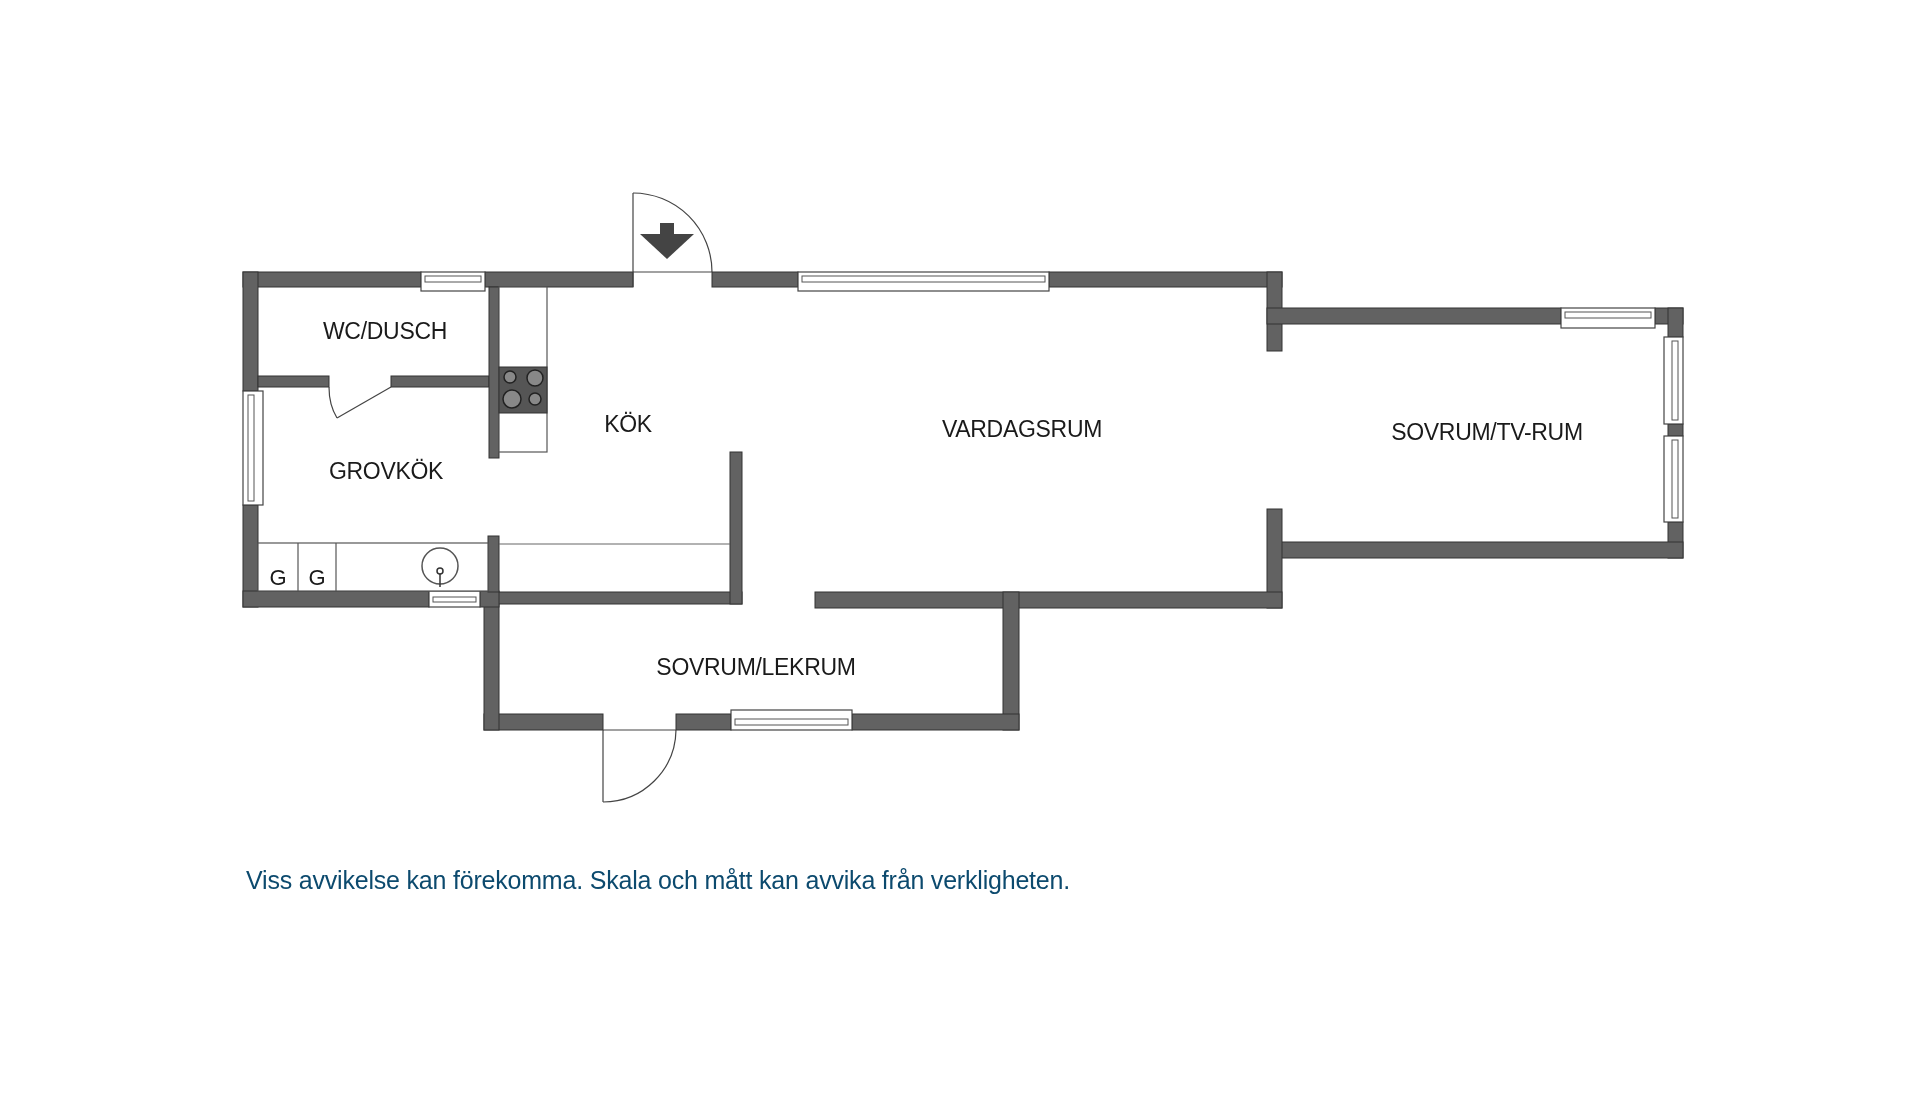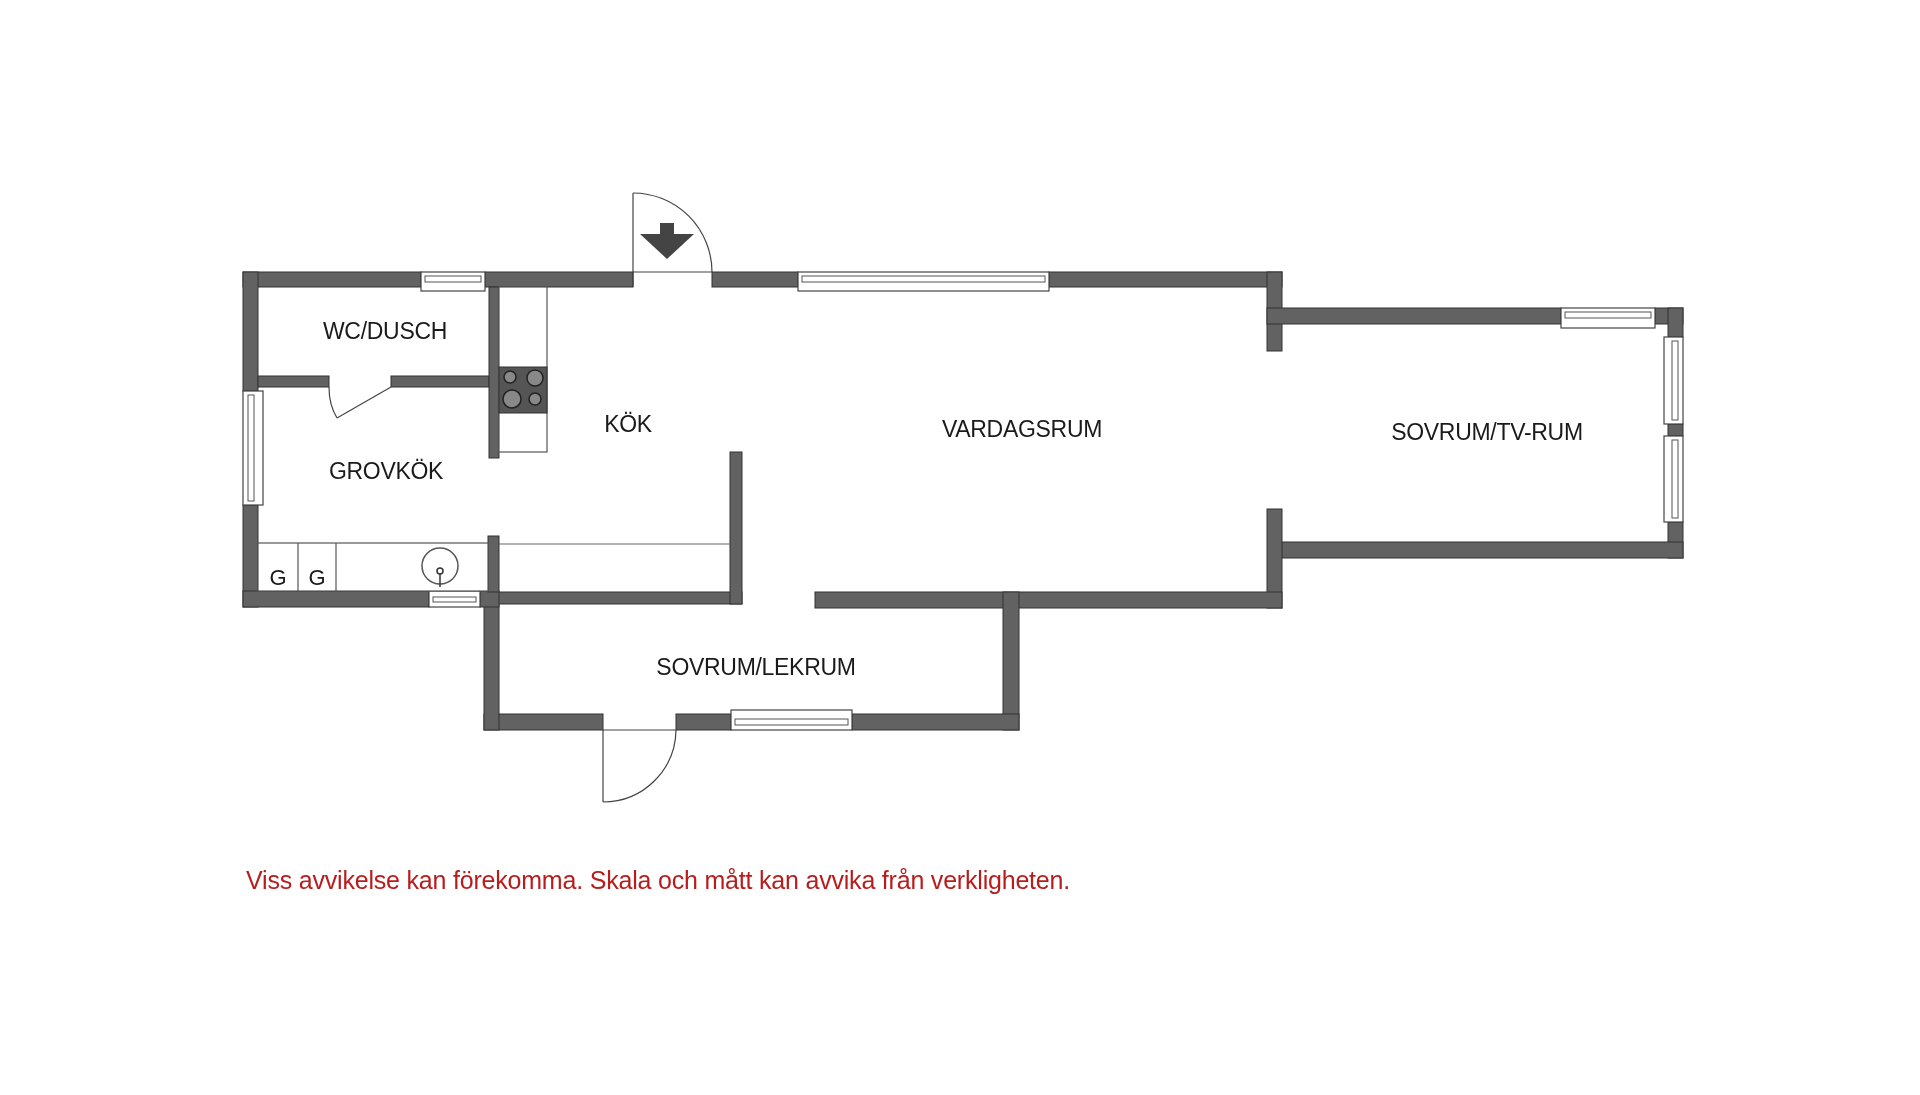--- a/index.html
+++ b/index.html
@@ -5,21 +5,21 @@
   html, body { margin: 0; padding: 0; background: #ffffff; }
   body { width: 1920px; height: 1095px; position: relative; overflow: hidden; font-family: "Liberation Sans", sans-serif; }
   #plan { position: absolute; left: 0; top: 0; width: 1920px; height: 1095px; }
   .wall { fill: #626262; stroke: #333333; stroke-width: 1; }
   .win-outer { fill: #ffffff; stroke: #444444; stroke-width: 1.2; }
   .win-inner { fill: none; stroke: #555555; stroke-width: 1; }
   .door-line { fill: none; stroke: #444444; stroke-width: 1.2; }
   .fixture { fill: #ffffff; stroke: #555555; stroke-width: 1.2; }
   .room-label { font-family: "Liberation Sans", sans-serif; font-size: 23px; fill: #1a1a1a; letter-spacing: -0.3px; }
   .g-label { font-family: "Liberation Sans", sans-serif; font-size: 22px; fill: #1a1a1a; }
-  .disclaimer { position: absolute; left: 246px; top: 866px; font-size: 25px; color: #b91c1c; font-family: "Liberation Sans", sans-serif; white-space: nowrap; letter-spacing: -0.2px; }
+  .disclaimer { position: absolute; left: 246px; top: 866px; font-size: 25px; color: #0c4a6e; font-family: "Liberation Sans", sans-serif; white-space: nowrap; letter-spacing: -0.2px; }
 </style>
 </head>
 <body>
 
 <svg id="plan" viewBox="0 0 1920 1095" xmlns="http://www.w3.org/2000/svg">
 
   <g>
 
     <rect class="wall" x="243" y="272" width="178" height="15"></rect>
 

